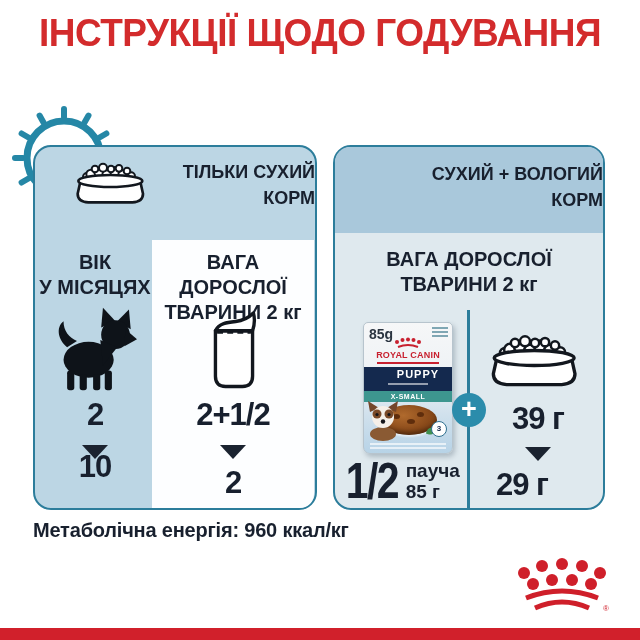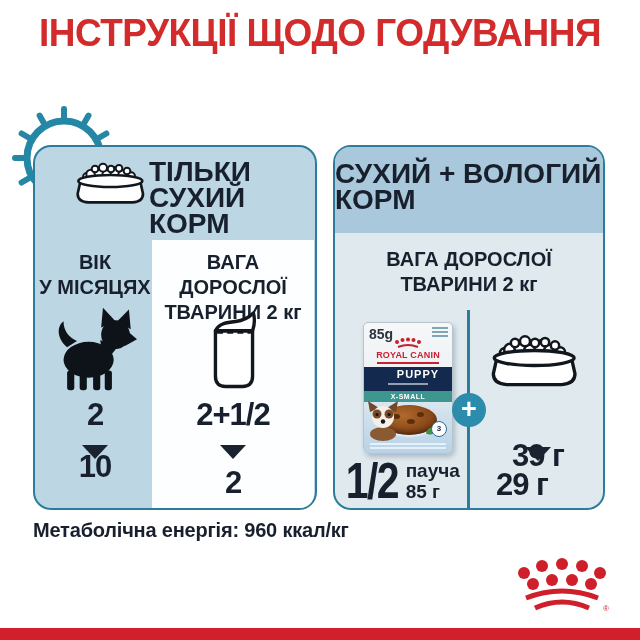--- a/index.html
+++ b/index.html
@@ -18,21 +18,21 @@
 
   
   .panel{border:2px solid #2c7d9b;border-radius:18px;box-sizing:border-box;}
   .panel-left{left:33px;top:145px;width:284px;height:365px;background:#bcd6e4;}
   .panel-right{left:333px;top:145px;width:272px;height:365px;background:#dfe9ee;}
 
   .white-col{left:117px;top:93px;width:162px;height:268px;background:#fdfeff;
              border-radius:0 0 14px 0;}
   .band{left:0;top:0;right:0;height:86px;background:#a9c8db;border-radius:15px 15px 0 0;}
 
-  .panel-hdr{font-size:28px;font-weight:bold;line-height:26px;text-align:left;}
+  .panel-hdr{font-size:18px;font-weight:bold;line-height:26px;text-align:right;}
   .lp-hdr{left:114px;top:12px;width:166px;}
   .rp-hdr{left:0;right:0;top:14px;}
   .col-hdr{font-size:20px;font-weight:bold;line-height:25px;text-align:center;}
 
   .num{font-size:31px;font-weight:bold;text-align:center;letter-spacing:-1px;}
   .arrow-down{width:0;height:0;border-left:13px solid transparent;
               border-right:13px solid transparent;border-top:14px solid #1b2330;margin:0 auto;}
 
   .bowl-sm{left:36px;top:6px;width:80px;height:64px;}
   .dog{left:16px;top:156px;width:86px;height:92px;}
@@ -268,21 +268,21 @@
             <circle cx="48" cy="11" r="6"></circle>
           <circle cx="60" cy="13" r="5"></circle>
             <circle cx="72" cy="12" r="5"></circle>
             <circle cx="84" cy="16" r="5"></circle>
         </g>
         <path d="M14,32 L10,50 Q10,62 26,63 L92,63 Q108,62 108,50 L104,32 Z" fill="#ffffff" stroke="#12171e" stroke-width="4" stroke-linejoin="round"></path>
         <ellipse cx="59" cy="31" rx="48" ry="9" fill="#ffffff" stroke="#12171e" stroke-width="4"></ellipse>
       </svg>
     </div>
 
-    <div class="abs num" style="left:136px;top:254px;width:134px;margin-top:37px;">39 г</div>
+    <div class="abs num" style="left:136px;top:254px;width:134px;">39 г</div>
     <div class="abs" style="left:136px;top:300px;width:134px;">
         <div class="arrow-down"></div>
       </div>
     <div class="abs num" style="left:121px;top:320px;width:132px;">29 г</div>
 
     <div class="abs wet-row">
       <span class="wet-value">1/2</span>
       <span class="wet-units">
         <div>пауча</div>
         <div>85 г</div>

